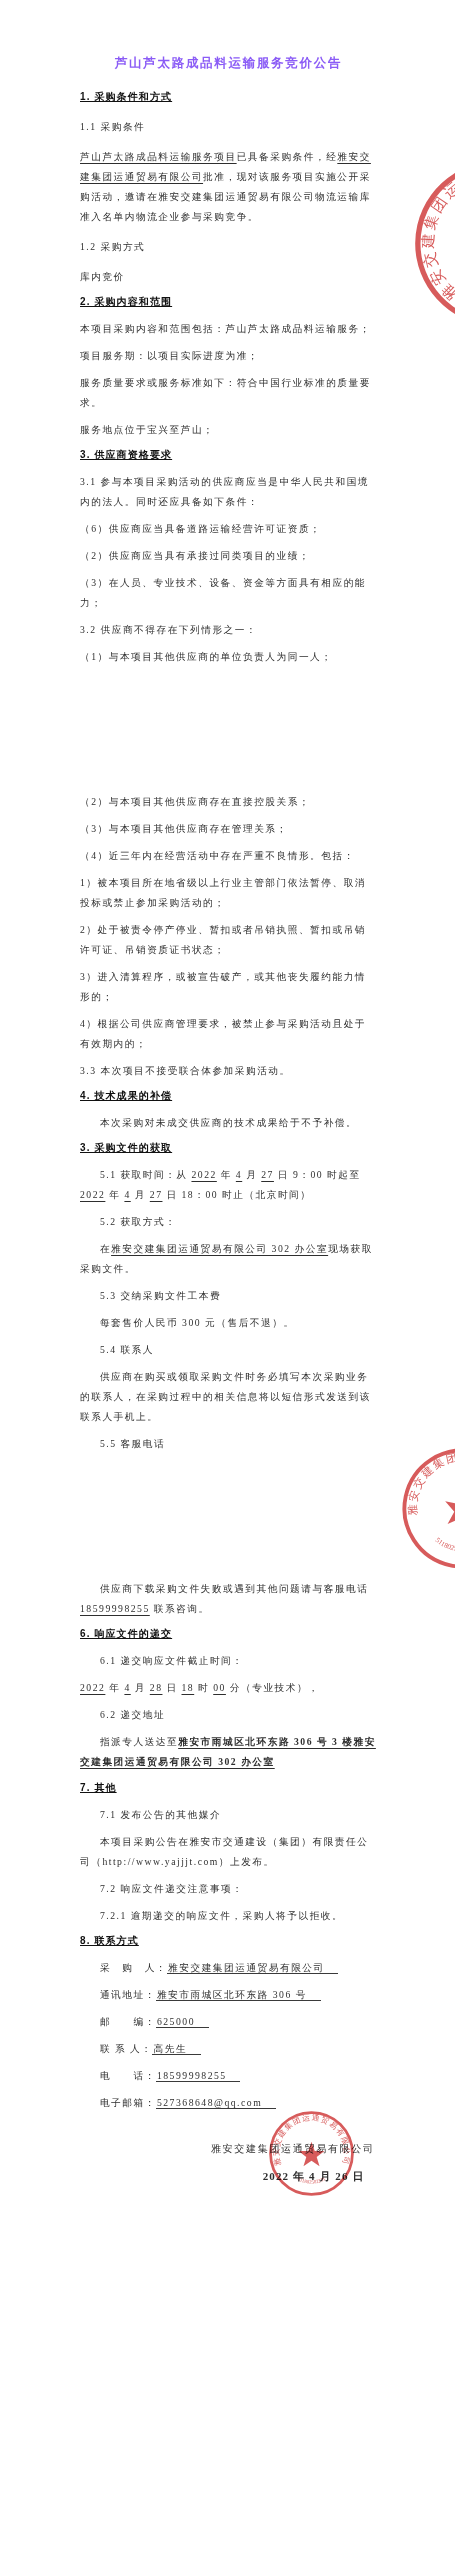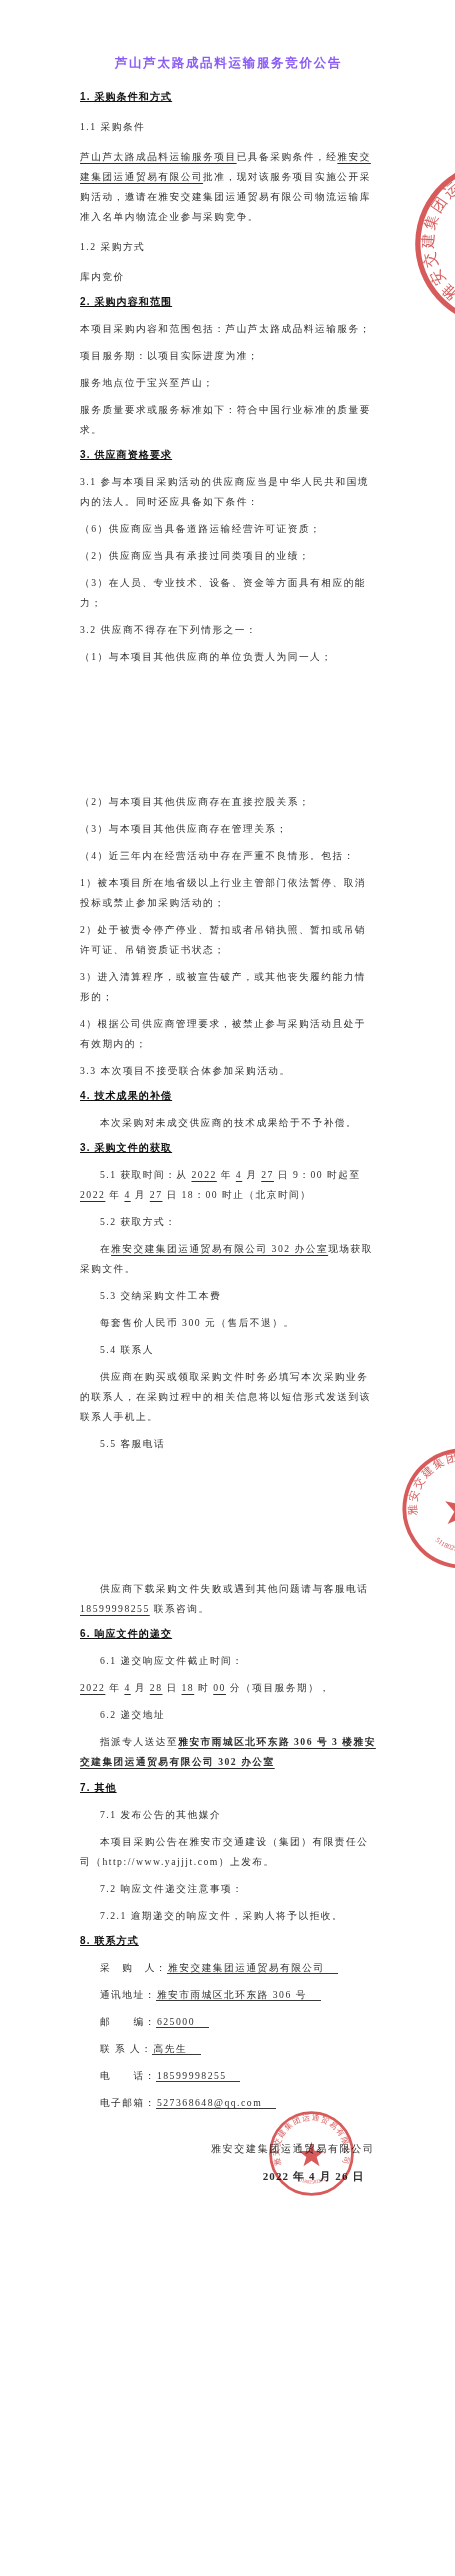--- a/index.html
+++ b/index.html
@@ -62,22 +62,22 @@
 
     <div id="doc-body">
         <div class="blk h"><span>1. 采购条件和方式</span></div>
         <div class="blk sub"><span>1.1 采购条件</span></div>
         <div class="blk p"><span class="u">芦山芦太路成品料运输服务项目</span><span>已具备采购条件，经</span><span class="u">雅安交建集团运通贸易有限公司</span><span>批准，现对该服务项目实施公开采购活动，邀请在雅安交建集团运通贸易有限公司物流运输库准入名单内物流企业参与采购竞争。</span></div>
         <div class="blk sub"><span>1.2 采购方式</span></div>
         <div class="blk p"><span>库内竞价</span></div>
         <div class="blk h"><span>2. 采购内容和范围</span></div>
         <div class="blk p"><span>本项目采购内容和范围包括：芦山芦太路成品料运输服务；</span></div>
         <div class="blk p"><span>项目服务期：以项目实际进度为准；</span></div>
+        <div class="blk p"><span>服务质量要求或服务标准如下：符合中国行业标准的质量要求。</span></div>
         <div class="blk p"><span>服务地点位于宝兴至芦山；</span></div>
-        <div class="blk p"><span>服务质量要求或服务标准如下：符合中国行业标准的质量要求。</span></div>
         <div class="blk h"><span>3. 供应商资格要求</span></div>
         <div class="blk p"><span>3.1 参与本项目采购活动的供应商应当是中华人民共和国境内的法人。同时还应具备如下条件：</span></div>
         <div class="blk p"><span>（6）供应商应当具备道路运输经营许可证资质；</span></div>
         <div class="blk p"><span>（2）供应商应当具有承接过同类项目的业绩；</span></div>
         <div class="blk p"><span>（3）在人员、专业技术、设备、资金等方面具有相应的能力；</span></div>
         <div class="blk p"><span>3.2 供应商不得存在下列情形之一：</span></div>
         <div class="blk p"><span>（1）与本项目其他供应商的单位负责人为同一人；</span></div>
         <div class="blk gap" style="height: 111px;"></div>
         <div class="blk p"><span>（2）与本项目其他供应商存在直接控股关系；</span></div>
         <div class="blk p"><span>（3）与本项目其他供应商存在管理关系；</span></div>
@@ -95,21 +95,21 @@
         <div class="blk pi"><span>在</span><span class="u">雅安交建集团运通贸易有限公司 302 办公室</span><span>现场获取采购文件。</span></div>
         <div class="blk pi"><span>5.3 交纳采购文件工本费</span></div>
         <div class="blk pi"><span>每套售价人民币 300 元（售后不退）。</span></div>
         <div class="blk pi"><span>5.4 联系人</span></div>
         <div class="blk pi"><span>供应商在购买或领取采购文件时务必填写本次采购业务的联系人，在采购过程中的相关信息将以短信形式发送到该联系人手机上。</span></div>
         <div class="blk pi"><span>5.5 客服电话</span></div>
         <div class="blk gap" style="height: 111px;"></div>
         <div class="blk pi"><span>供应商下载采购文件失败或遇到其他问题请与客服电话 </span><span class="u">18599998255</span><span> 联系咨询。</span></div>
         <div class="blk h"><span>6. 响应文件的递交</span></div>
         <div class="blk pi"><span>6.1 递交响应文件截止时间：</span></div>
-        <div class="blk p"><span class="u">2022</span><span> 年 </span><span class="u">4</span><span> 月 </span><span class="u">28</span><span> 日 </span><span class="u">18</span><span> 时 </span><span class="u">00</span><span> 分（项目服务期），</span></div>
+        <div class="blk p"><span class="u">2022</span><span> 年 </span><span class="u">4</span><span> 月 </span><span class="u">28</span><span> 日 </span><span class="u">18</span><span> 时 </span><span class="u">00</span><span> 分（专业技术），</span></div>
         <div class="blk pi"><span>6.2 递交地址</span></div>
         <div class="blk pi"><span>指派专人送达至</span><span class="u b">雅安市雨城区北环东路 306 号 3 楼雅安交建集团运通贸易有限公司 302 办公室</span></div>
         <div class="blk h"><span>7. 其他</span></div>
         <div class="blk pi"><span>7.1 发布公告的其他媒介</span></div>
         <div class="blk pi"><span>本项目采购公告在雅安市交通建设（集团）有限责任公司（http://www.yajjjt.com）上发布。</span></div>
         <div class="blk pi"><span>7.2 响应文件递交注意事项：</span></div>
         <div class="blk pi"><span>7.2.1 逾期递交的响应文件，采购人将予以拒收。</span></div>
         <div class="blk h"><span>8. 联系方式</span></div>
         <div class="blk contact"><span class="clabel">采　购　人：</span><span class="cvalue">雅安交建集团运通贸易有限公司</span></div>
         <div class="blk contact"><span class="clabel">通讯地址：</span><span class="cvalue">雅安市雨城区北环东路 306 号</span></div>

